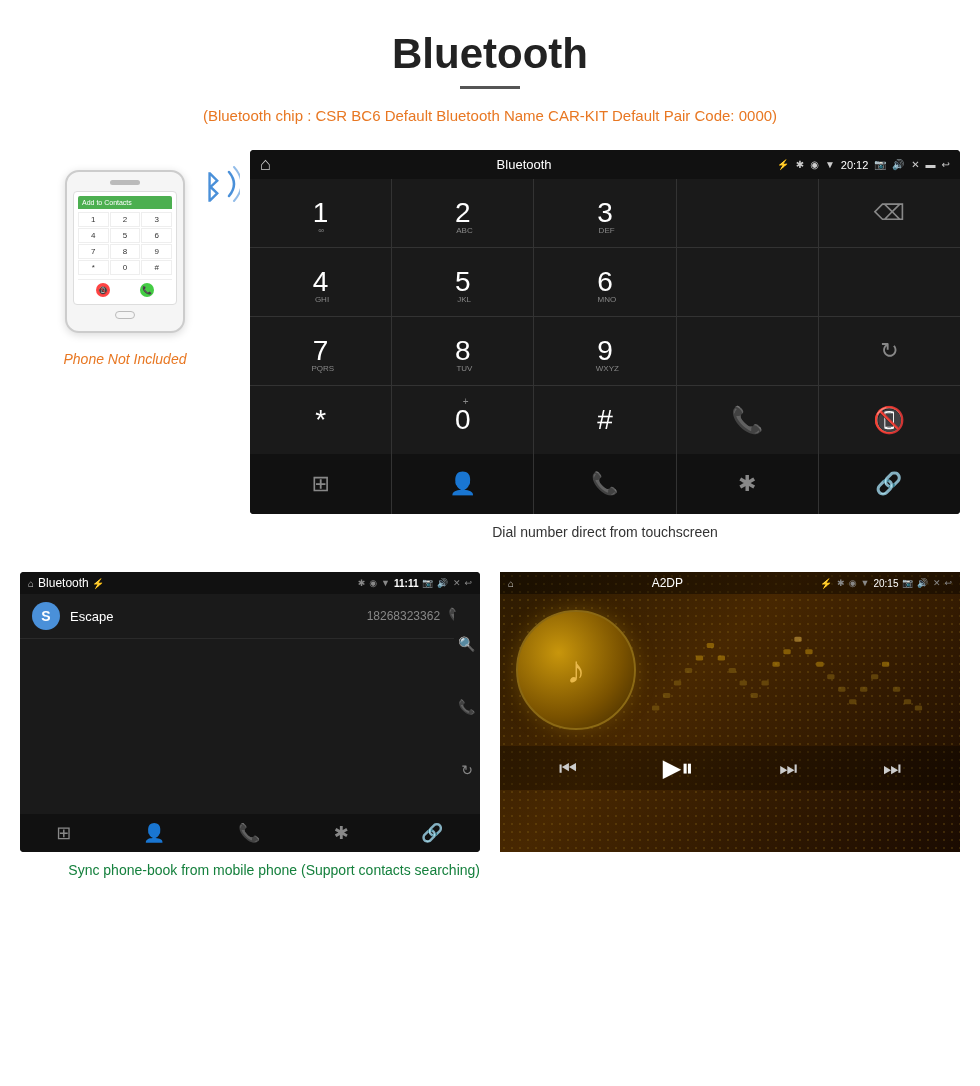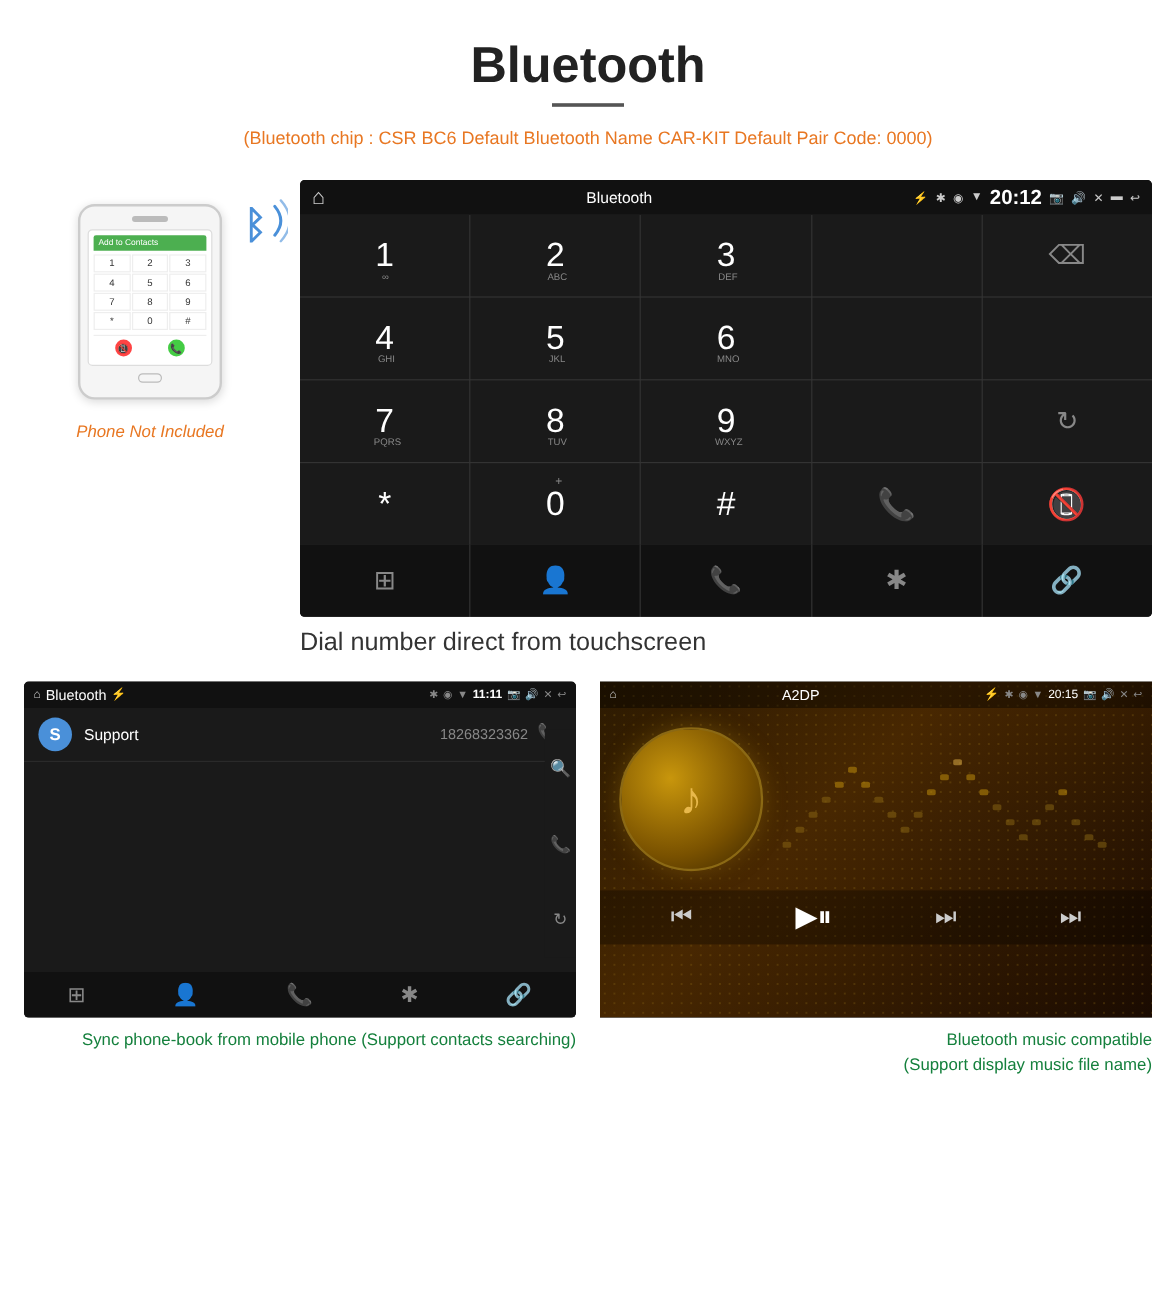--- a/index.html
+++ b/index.html
@@ -151,21 +151,21 @@
       font-size: 11px;
       color: #ccc;
     }
     .statusbar-title {
       flex: 1;
       text-align: center;
       font-size: 13px;
       color: #fff;
     }
     .status-icon { font-size: 10px; color: #ccc; }
-    .status-time { font-size: 17px; color: #fff; font-weight: bold; }
+    .status-time { font-size: 11px; color: #fff; font-weight: normal; }
 
     .dialer-grid {
       display: grid;
       grid-template-columns: repeat(5, 1fr);
       gap: 1px;
       background: #333;
     }
     .dial-cell {
       background: #1a1a1a;
       display: flex;
@@ -221,24 +221,24 @@
       display: flex;
       align-items: center;
       justify-content: center;
       height: 60px;
       font-size: 22px;
       color: #888;
       cursor: pointer;
     }
 
     .dial-caption {
-      text-align: left;
-      font-size: 21px;
+      text-align: center;
+      font-size: 14px;
       color: #333;
-      padding: 10px 0 20px;
+      padding: 10px 0 32px;
     }
 
     
     .bottom-screens {
       display: flex;
       gap: 20px;
       padding: 0 20px 20px;
     }
     .bottom-screen-wrapper {
       flex: 1;
@@ -555,21 +555,21 @@
             <span style="font-size:9px;color:#888">📷</span>
             <span style="font-size:9px;color:#888">🔊</span>
             <span style="font-size:9px;color:#888">✕</span>
             <span style="font-size:9px;color:#888">↩</span>
           </div>
         </div>
 
 
         <div class="pb-contact-row">
           <div class="pb-avatar">S</div>
-          <span class="pb-name">Support</span>
+          <span class="pb-name">Escape</span>
           <span class="pb-number">18268323362</span>
           <span style="color:#888;font-size:16px;margin-left:8px;">📞</span>
         </div>
 
         <div style="position:absolute;right:0;top:40px;bottom:50px;width:26px;background:#1a1a1a;display:flex;flex-direction:column;align-items:center;justify-content:space-around;">
           <span class="pb-sidebar-icon">🔍</span>
           <span class="pb-sidebar-icon">📞</span>
           <span class="pb-sidebar-icon">↻</span>
         </div>
 
@@ -647,17 +647,14 @@
         </div>
       </div>
 
       <div class="music-controls">
         <span class="music-ctrl-icon">⏮</span>
         <span class="music-ctrl-play">▶⏸</span>
         <span class="music-ctrl-icon">⏭</span>
         <span class="music-ctrl-icon">⏭</span>
       </div>
     </div>
-    <div class="bottom-caption">
-      Bluetooth music compatible<br>(Support display music file name)
-    </div>
   </div>
 </div>
 
 </body></html>

